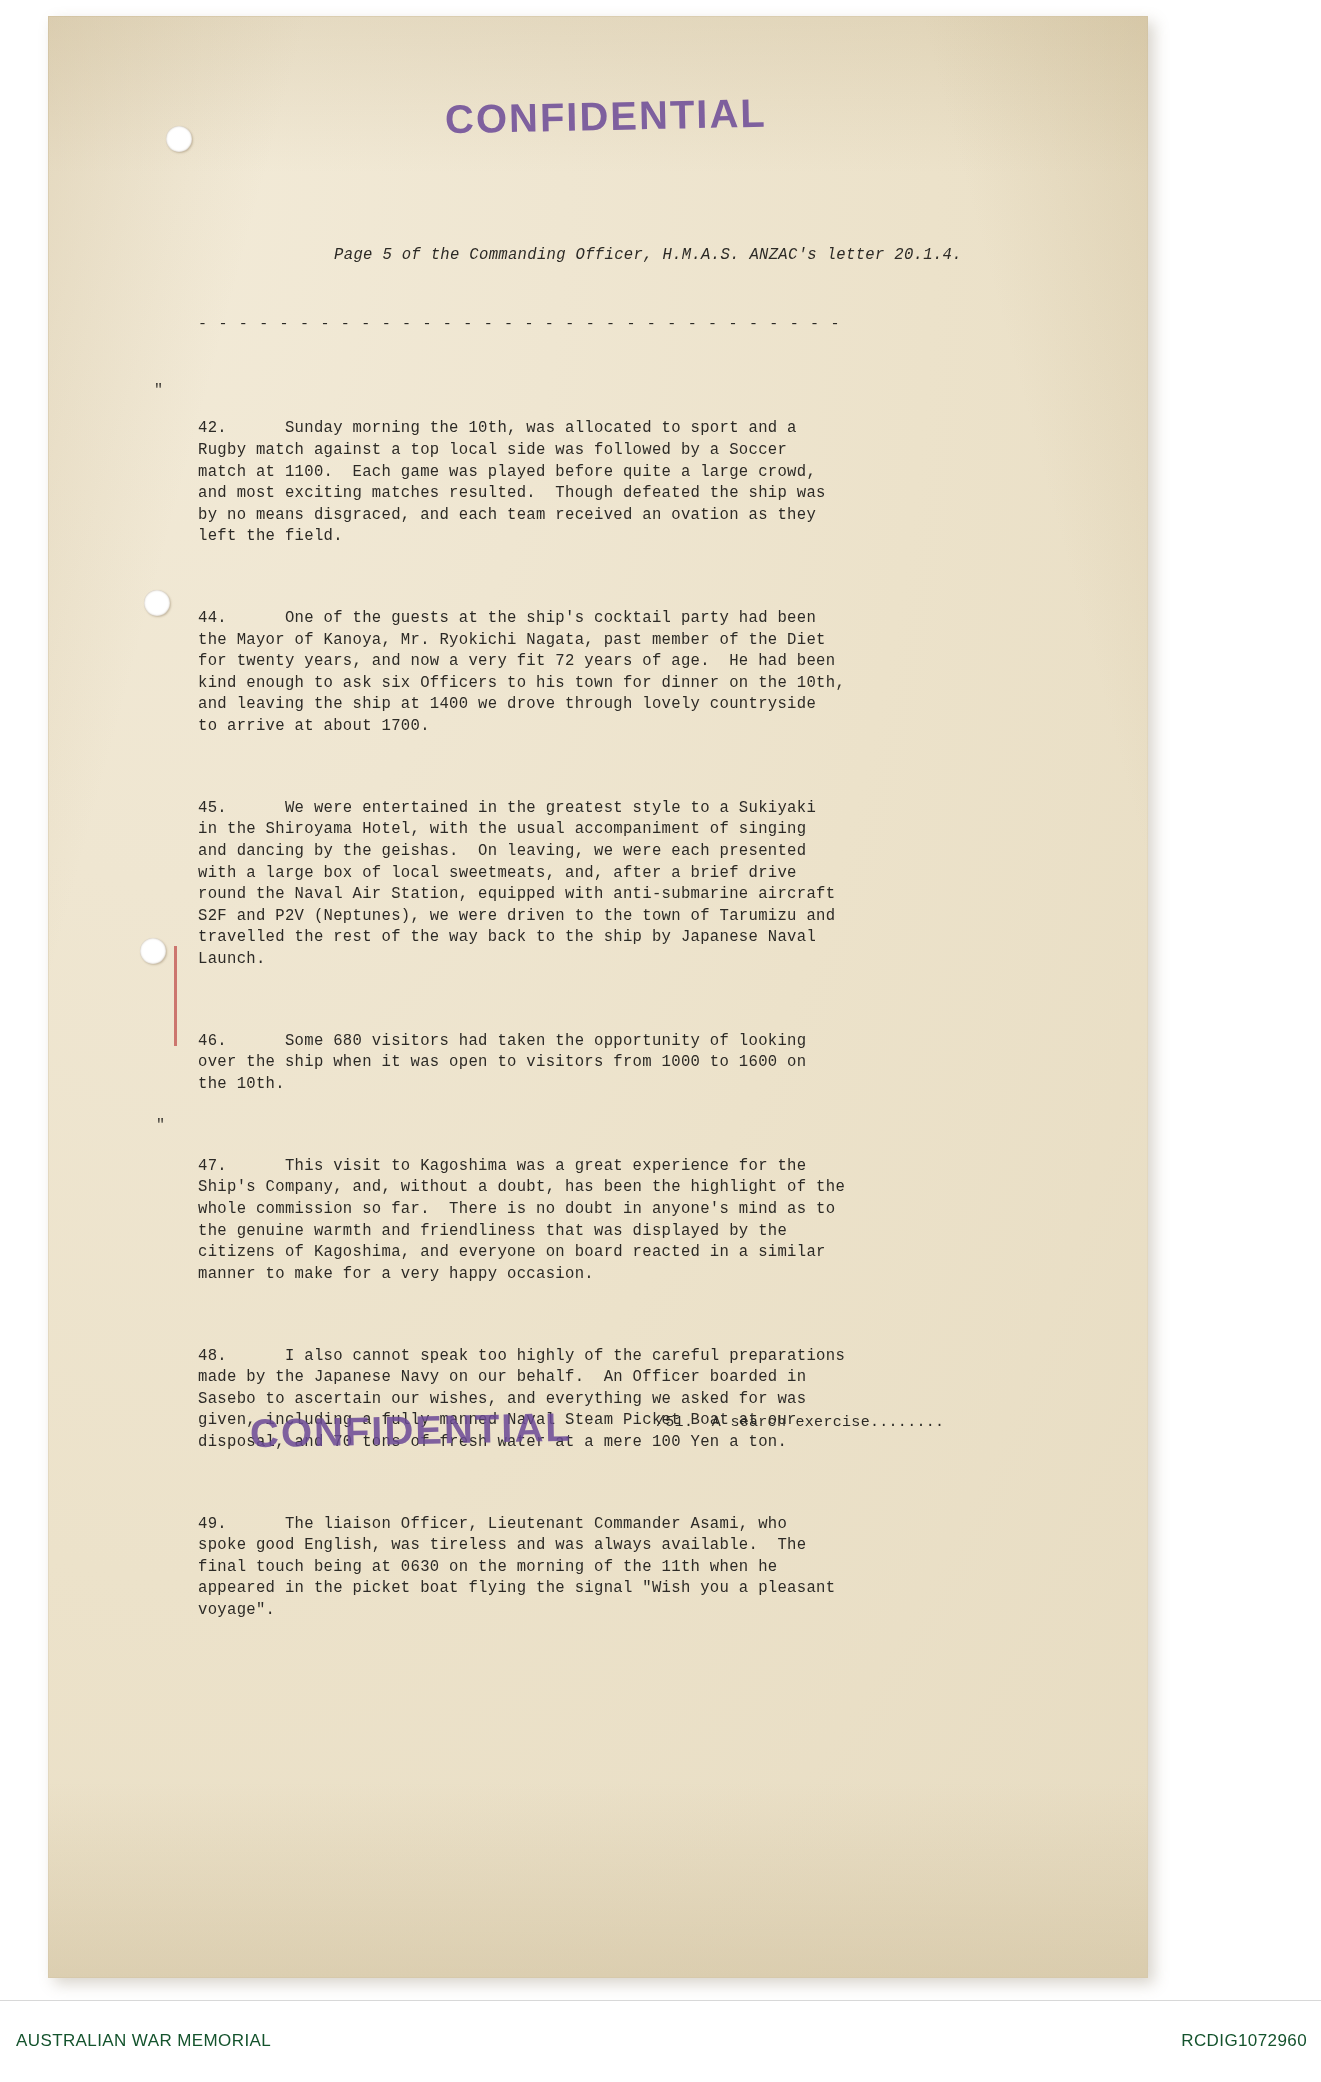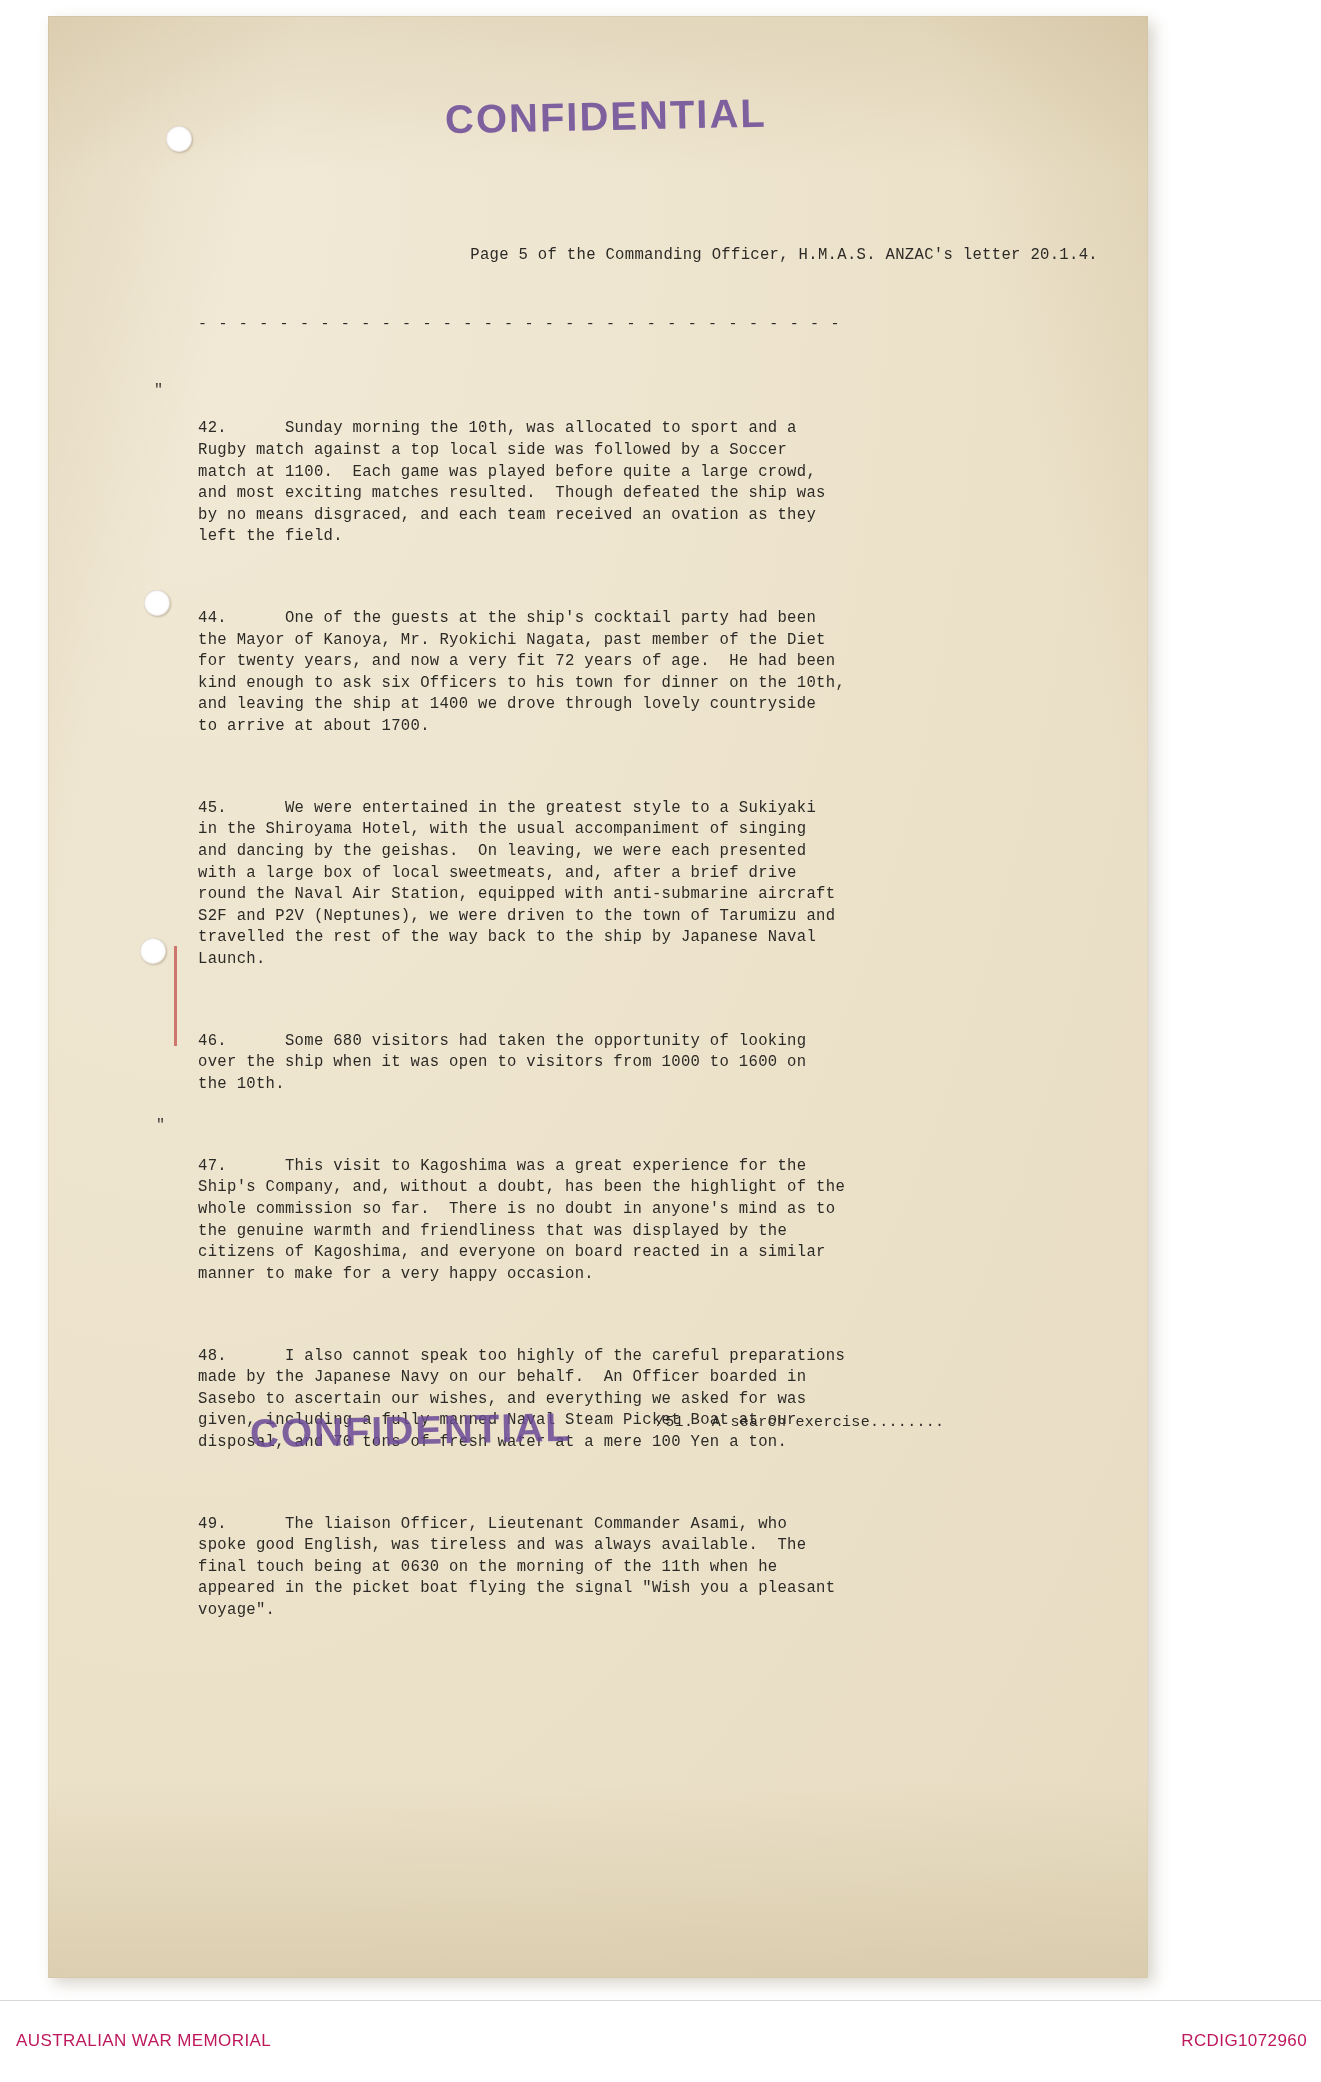--- a/index.html
+++ b/index.html
@@ -102,21 +102,21 @@
     font-family: "Liberation Mono", monospace;
     font-size: 15.6px;
     line-height: 21.6px;
     letter-spacing: 0.3px;
     white-space: pre-wrap;
   }
   .hdr {
     white-space: pre;
     margin: 0;
   }
-  #hdr-line-1 { text-align: right; }
+  #hdr-line-1 { text-align: center; font-style: italic; }
   #hdr-line-2 { text-align: center; padding-right: 60px; }
   #rule {
     margin: 4px 0 18px 0;
     white-space: pre;
     letter-spacing: 1.2px;
     font-size: 15px;
   }
   .para {
     margin: 0 0 17px 0;
     white-space: pre-wrap;
@@ -162,21 +162,21 @@
     width: 1321px;
     height: 82px;
     background: #ffffff;
     border-top: 1px solid #d8d8d8;
   }
   #footer-left, #footer-right {
     position: absolute;
     top: 30px;
     font-family: "Liberation Sans", sans-serif;
     font-size: 17px;
-    color: #be185d;
+    color: #14532d;
     letter-spacing: 0.4px;
   }
   #footer-left { left: 16px; }
   #footer-right { right: 14px; }
 </style>
 </head>
 <body>
 
 <div id="scan">
 

